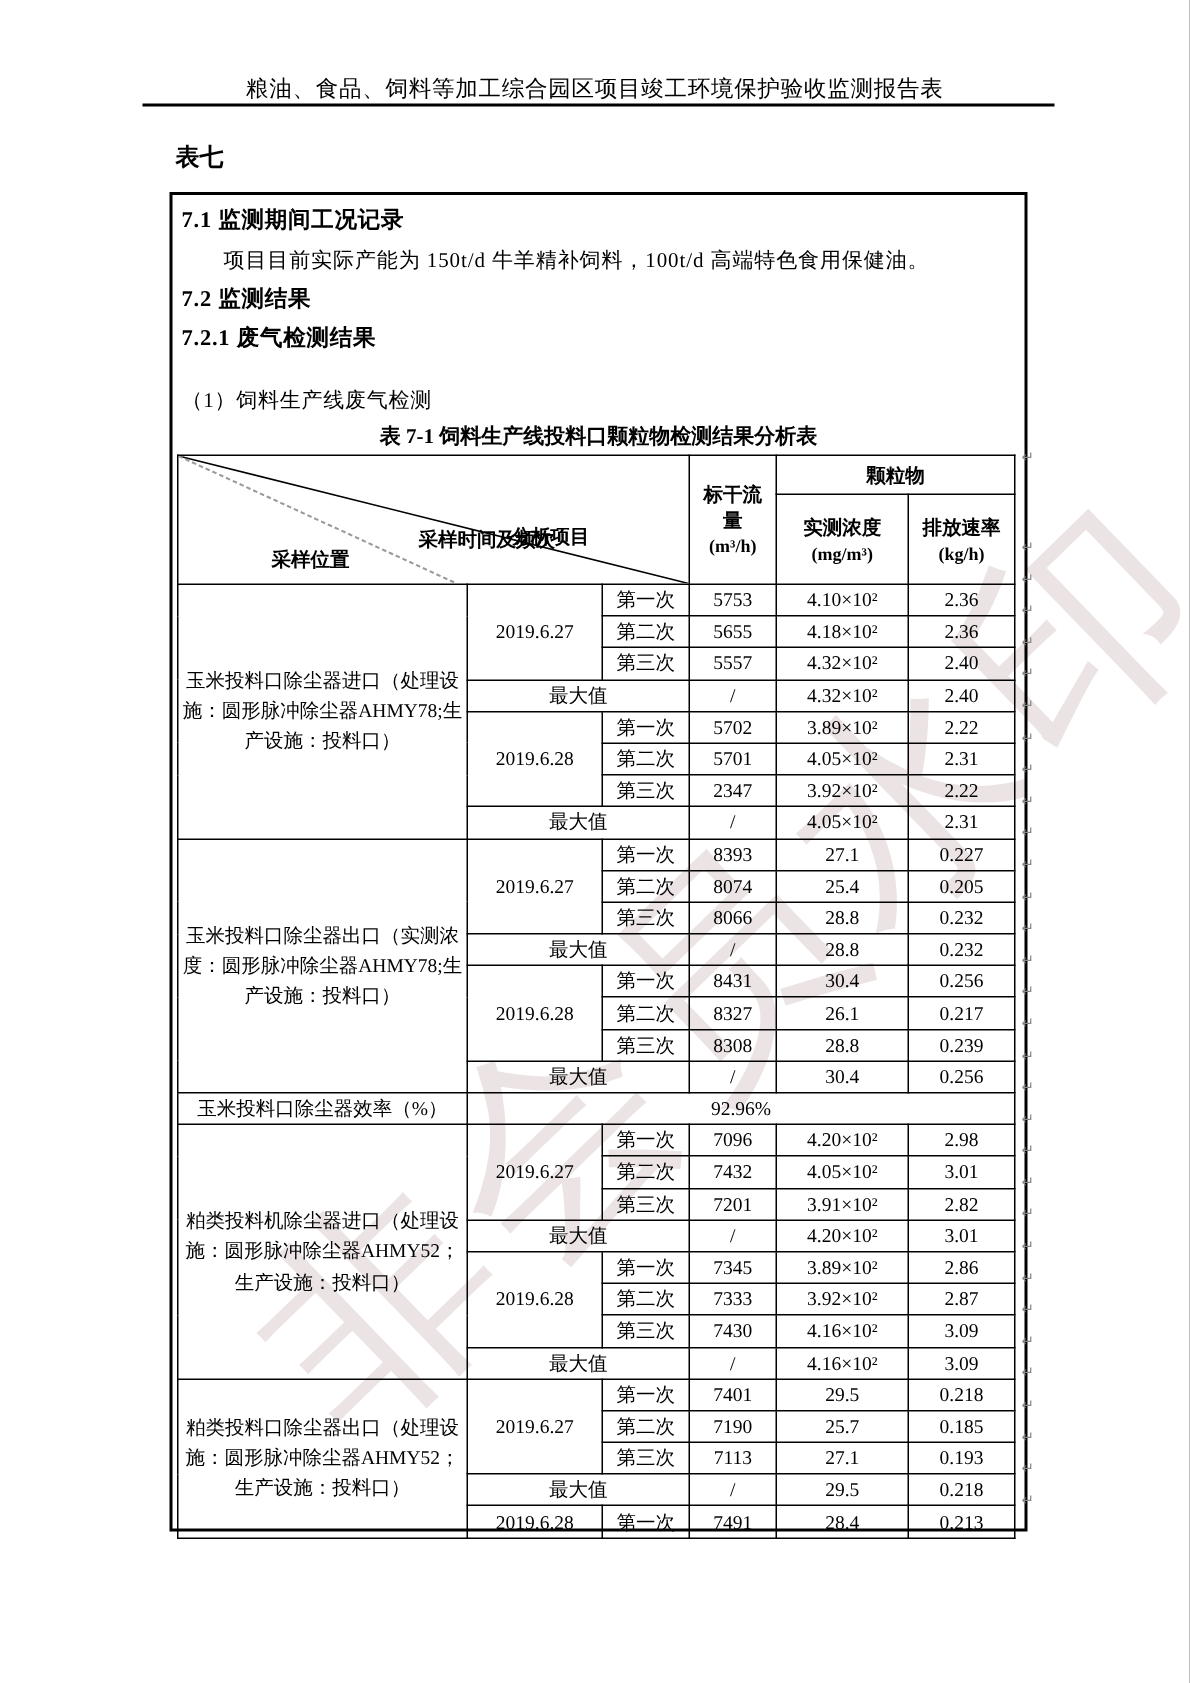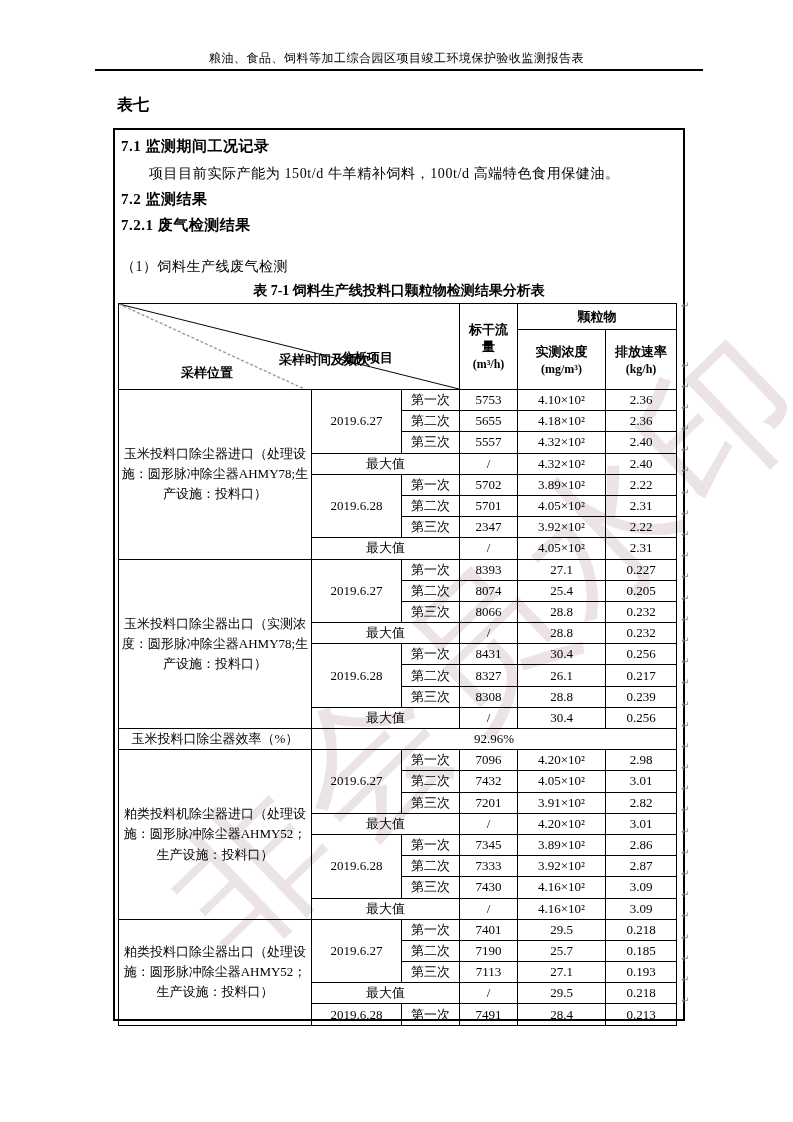--- a/index.html
+++ b/index.html
@@ -3,21 +3,21 @@
 <meta charset="utf-8">
 <style>
   html,body{margin:0;padding:0;background:#888;}
   #page{
     position:relative; width:793px; height:1122px; background:#ffffff;
     font-family:"Liberation Serif","DejaVu Serif",serif; color:#000;
     overflow:hidden; margin:0 auto;
   }
   
   .page-header{position:absolute; top:50px; left:0; width:100%; text-align:center;
-    font-size:12px; letter-spacing:0.5px;}
+    font-size:15px; letter-spacing:0.5px;}
   .header-rule{position:absolute; top:69px; left:95px; width:608px; height:0;
     border-top:2px solid #000;}
   
   .table-seven{position:absolute; top:95px; left:117px; font-size:16px; font-weight:bold;}
   
   .outer-box{position:absolute; left:113px; top:128px; width:572px; height:893px;
     border:2px solid #000; box-sizing:border-box; z-index:1; background:transparent;}
   .h-bold{font-size:15px; font-weight:bold; margin:7px 10px 0 6px; letter-spacing:0.5px;}
   .para{font-size:14px; margin:9px 12px 0 6px; text-indent:2em; letter-spacing:0.6px;}
   .sub-item{font-size:14px; margin:23px 0 0 6px; letter-spacing:0.5px;}

